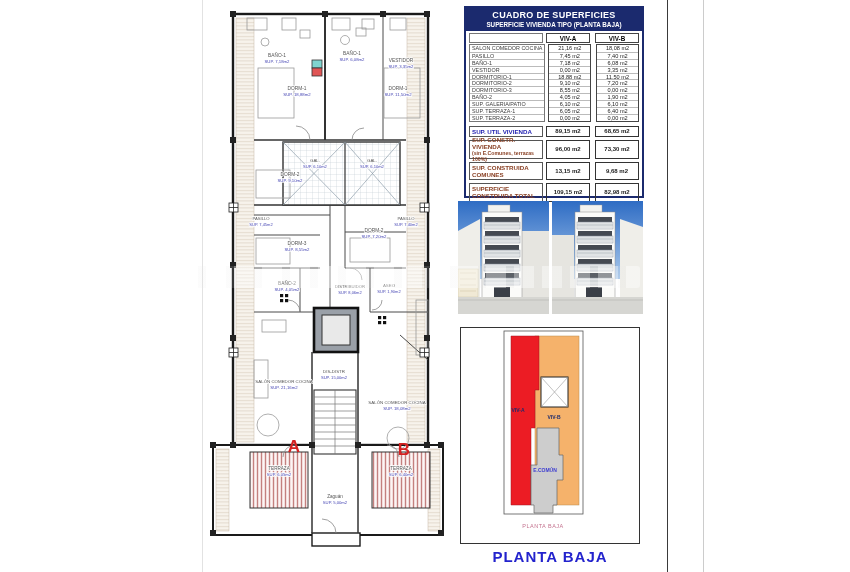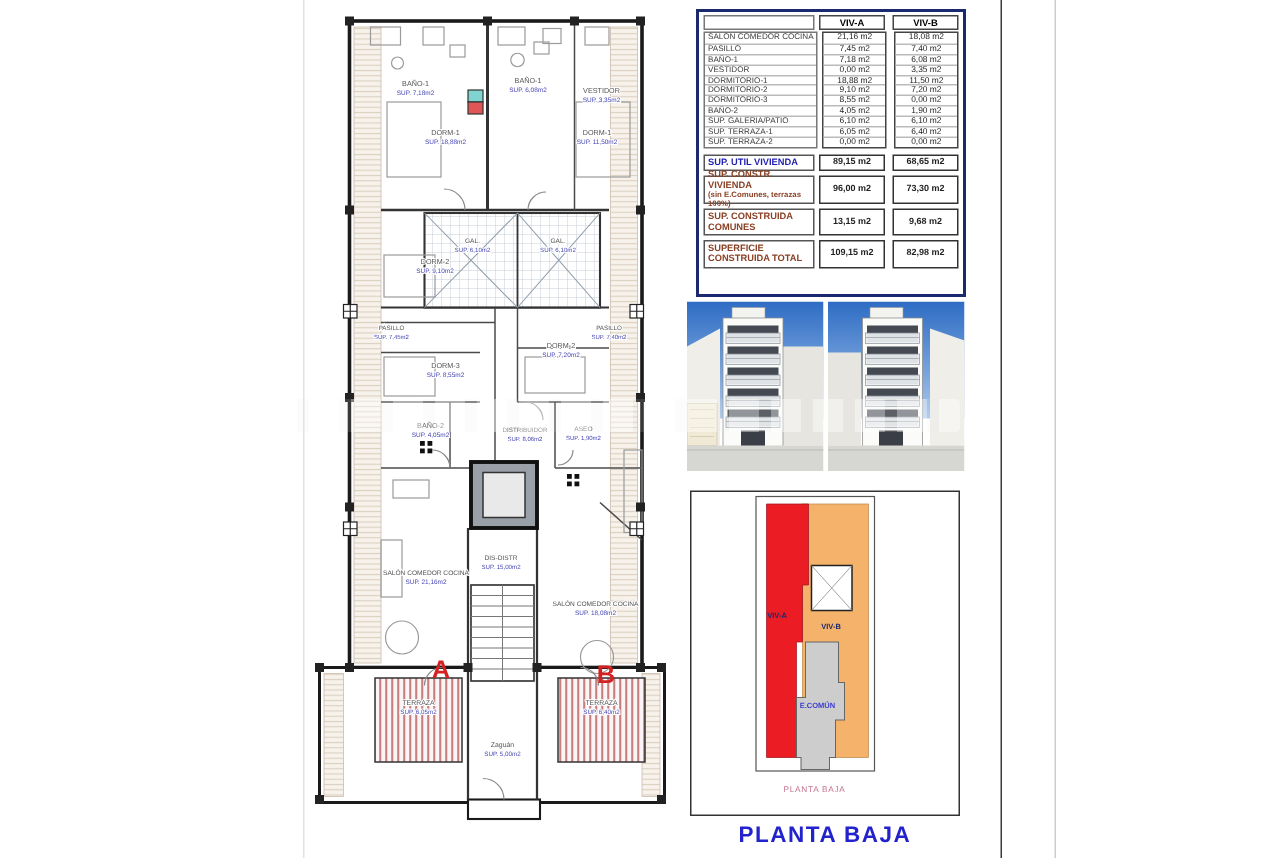--- a/index.html
+++ b/index.html
@@ -260,20 +260,24 @@
       <text x="335" y="504" font-size="4.2" fill="#4646b4">SUP. 5,00m2</text>
     </g>
 
     <g text-anchor="middle" font-weight="bold" fill="#d42222">
       <text x="294" y="452" font-size="17">A</text>
       <text x="404" y="455" font-size="17">B</text>
     </g>
   </svg>
 
   <div class="table-panel">
+    <div class="t-titlebar">
+      <div class="t-title">CUADRO DE SUPERFICIES</div>
+      <div class="t-sub">SUPERFICIE VIVIENDA TIPO  (PLANTA BAJA)</div>
+    </div>
     <div class="t-head">
       <div class="hcell hlab"></div>
       <div class="hcell hval">VIV-A</div>
       <div class="hgap"></div>
       <div class="hcell hval">VIV-B</div>
     </div>
     <div class="tbody">
       <div class="col col-lab">
         <div class="tcell">SALON COMEDOR COCINA</div>
         <div class="tcell">PASILLO</div>

